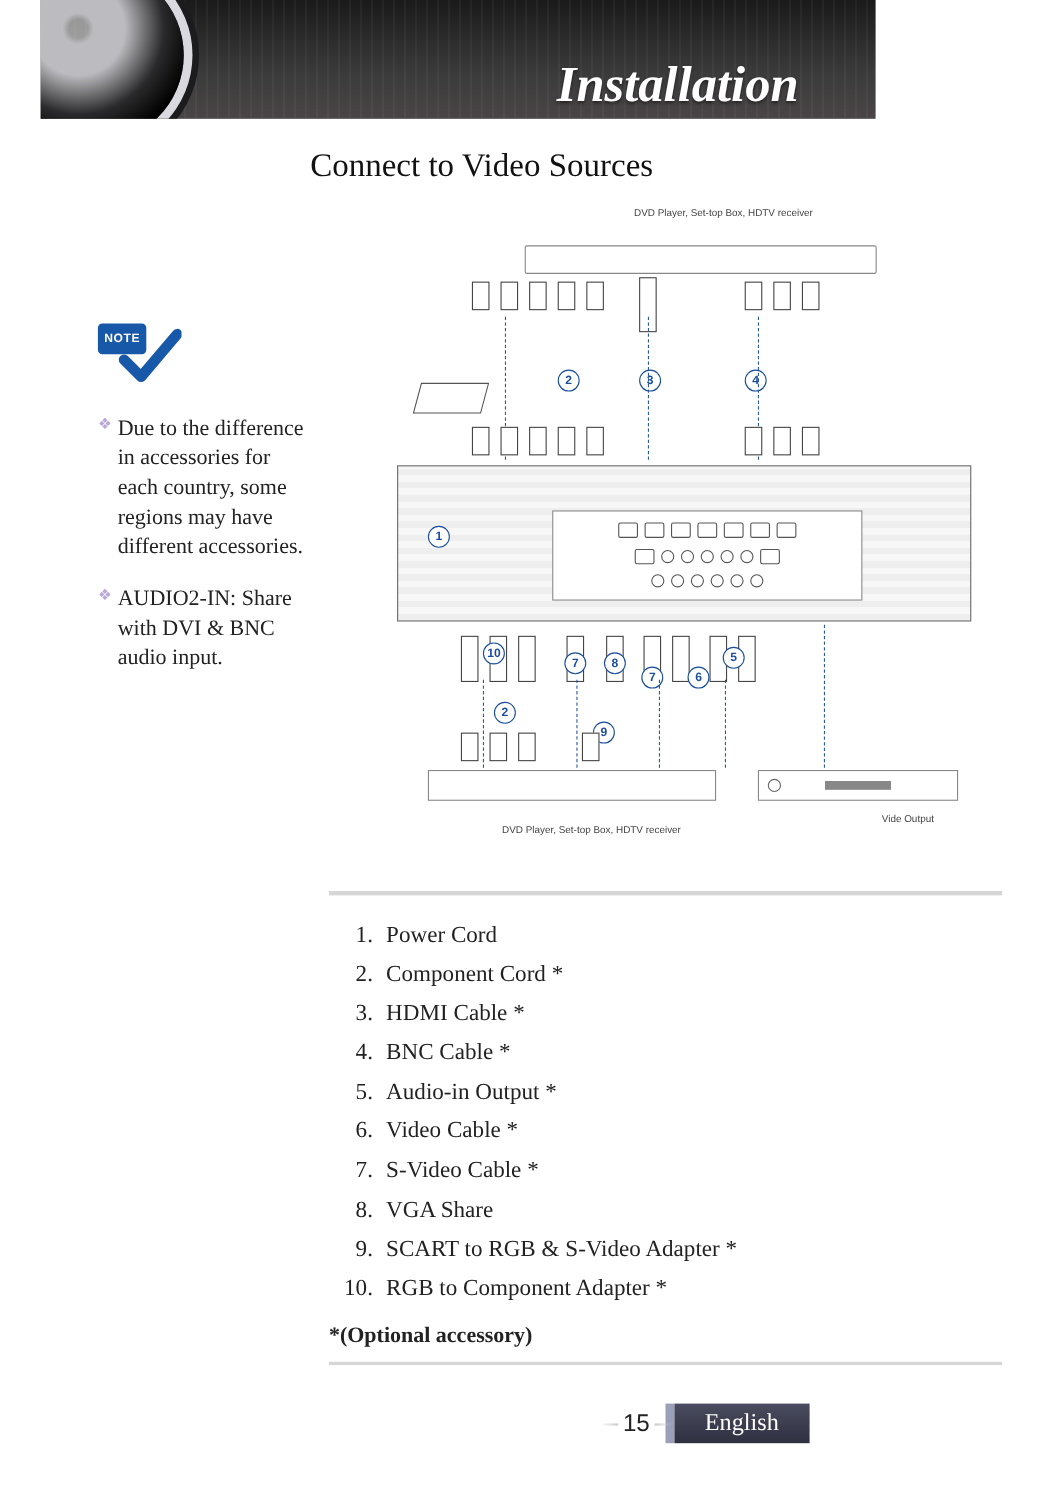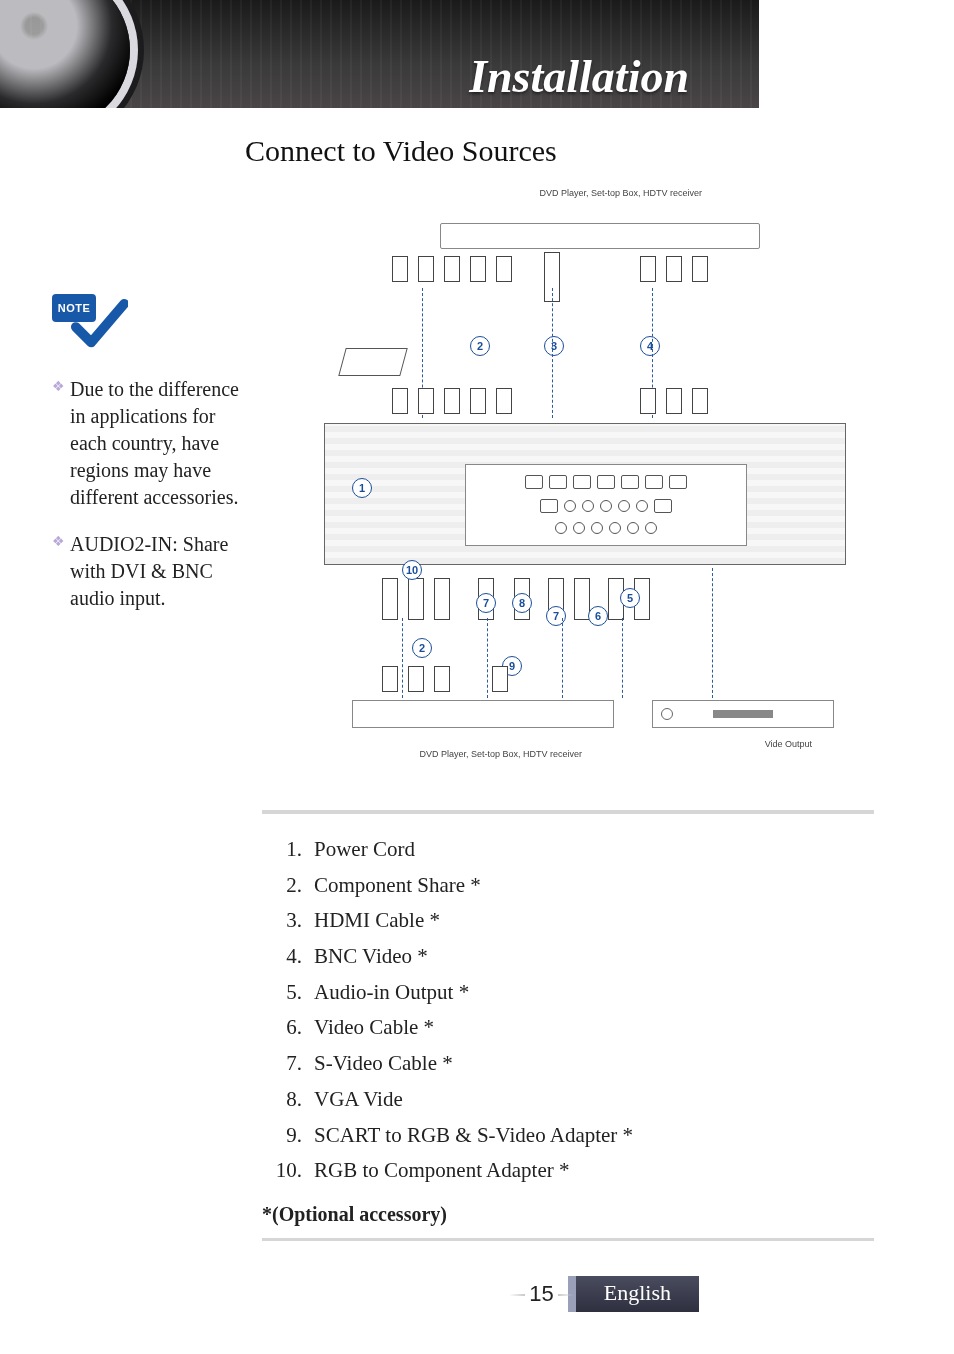--- a/index.html
+++ b/index.html
@@ -1,16 +1,16 @@
 <!DOCTYPE html>
 <html><head>
 <meta charset="utf-8">
 <style>
   html,body{margin:0;padding:0;background:#fff;font-family:"Palatino Linotype","Book Antiqua",Palatino,serif;color:#222;}
-  .page{width:759px;height:1354px;position:relative;box-sizing:border-box;}
+  .page{width:759px;height:1354px;position:relative;box-sizing:border-box;margin-left:37px;}
   
   .banner{position:relative;height:108px;background:linear-gradient(#1a1a1a,#3a3a3a 60%,#4a4546 100%);overflow:hidden;}
   .banner::before{content:"";position:absolute;inset:0;background:repeating-linear-gradient(90deg,rgba(255,255,255,.04) 0 2px,transparent 2px 10px);}
   .lens{position:absolute;left:-30px;top:-30px;width:160px;height:160px;border-radius:50%;background:radial-gradient(circle at 40% 35%,#fff8 0 6%,#bcbcc0 10% 30%,#2a2a2c 55%,#000 75%);box-shadow:0 0 0 8px #d9d9df,0 0 0 14px #1c1c1e;}
   .banner-title{position:absolute;right:70px;top:50px;font-style:italic;font-weight:700;font-size:46px;color:#fff;text-shadow:0 2px 3px rgba(0,0,0,.5);}
   
   .content{position:absolute;left:0;right:0;top:118px;bottom:0;padding:0 60px 0 25px;}
   .section-title{font-size:30px;font-weight:400;margin:16px 0 0 220px;color:#111;}
   .sidebar{position:absolute;left:52px;top:176px;width:195px;}
   .note-badge{width:80px;height:68px;position:relative;margin-bottom:14px;text-decoration:underline;}
@@ -75,21 +75,21 @@
     <div class="sidebar">
       <div class="note-badge">
         <div class="box">NOTE</div>
         <div class="check">
           <svg viewBox="0 0 60 60">
               <path d="M6 30 L22 46 L56 6" fill="none" stroke="#1858a8" stroke-width="10" stroke-linecap="round" stroke-linejoin="round"></path>
             </svg>
         </div>
       </div>
       <ul class="bullets">
-        <li>Due to the difference in applications for each country, have regions may have different accessories.</li>
+        <li>Due to the difference in accessories for each country, some regions may have different accessories.</li>
         <li>AUDIO2-IN: Share with DVI &amp; BNC audio input.</li>
       </ul>
     </div>
 
     <div class="diagram">
       <div class="dev-label" style="left:210px;top:0;width:200px">DVD Player, Set-top Box,
 HDTV receiver</div>
       <div class="dev top"></div>
 
       <div class="connector-row" style="left:100px;top:68px">
@@ -177,21 +177,21 @@
       </div>
       <div class="connector-row" style="left:256px;top:390px">
         <div class="plug tall"></div>
           <div class="plug tall"></div>
       </div>
       <div class="connector-row" style="left:316px;top:390px">
         <div class="plug tall"></div>
           <div class="plug tall"></div>
       </div>
 
-      <div class="callout" style="left:110px;top:372px">10</div>
+      <div class="callout" style="left:110px;top:396px">10</div>
       <div class="callout" style="left:184px;top:405px">7</div>
       <div class="callout" style="left:220px;top:405px">8</div>
       <div class="callout" style="left:254px;top:418px">7</div>
       <div class="callout" style="left:296px;top:418px">6</div>
       <div class="callout" style="left:328px;top:400px">5</div>
       <div class="callout" style="left:120px;top:450px">2</div>
       <div class="callout" style="left:210px;top:468px">9</div>
 
       <div class="cable" style="left:110px;top:430px;height:80px"></div>
       <div class="cable" style="left:195px;top:430px;height:80px"></div>
@@ -215,27 +215,27 @@
       </div>
       <div class="dev-label" style="left:90px;bottom:8px;width:200px">DVD Player, Set-top Box,
 HDTV receiver</div>
       <div class="dev-label" style="left:380px;bottom:18px;width:140px">Vide Output</div>
     </div>
 
     <div class="cable-section">
       <div class="rule"></div>
       <ol class="cable-list">
         <li>Power Cord</li>
-        <li>Component Share *</li>
+        <li>Component Cord *</li>
         <li>HDMI Cable *</li>
-        <li>BNC Video *</li>
+        <li>BNC Cable *</li>
         <li>Audio-in Output *</li>
         <li>Video Cable *</li>
         <li>S-Video Cable *</li>
-        <li>VGA Vide</li>
+        <li>VGA Share</li>
         <li>SCART to RGB &amp; S-Video Adapter *</li>
         <li>RGB to Component Adapter *</li>
       </ol>
       <div class="opt-note">*(Optional accessory)</div>
       <div class="rule thin"></div>
     </div>
 
   </div>
 
   <div class="footer">

